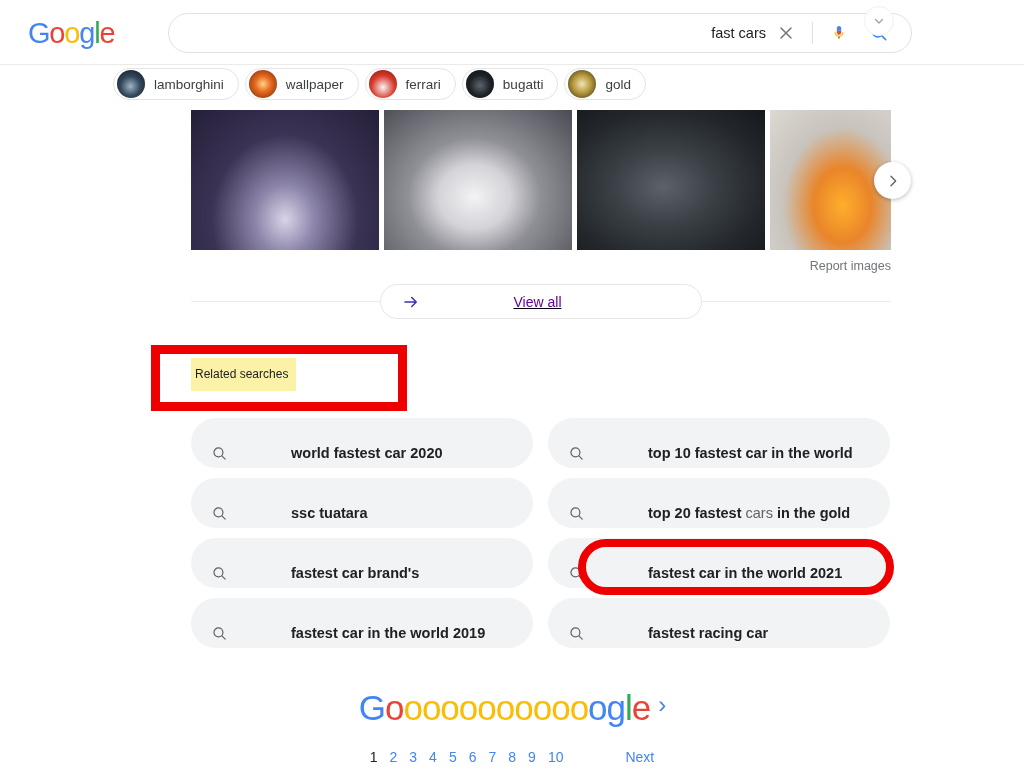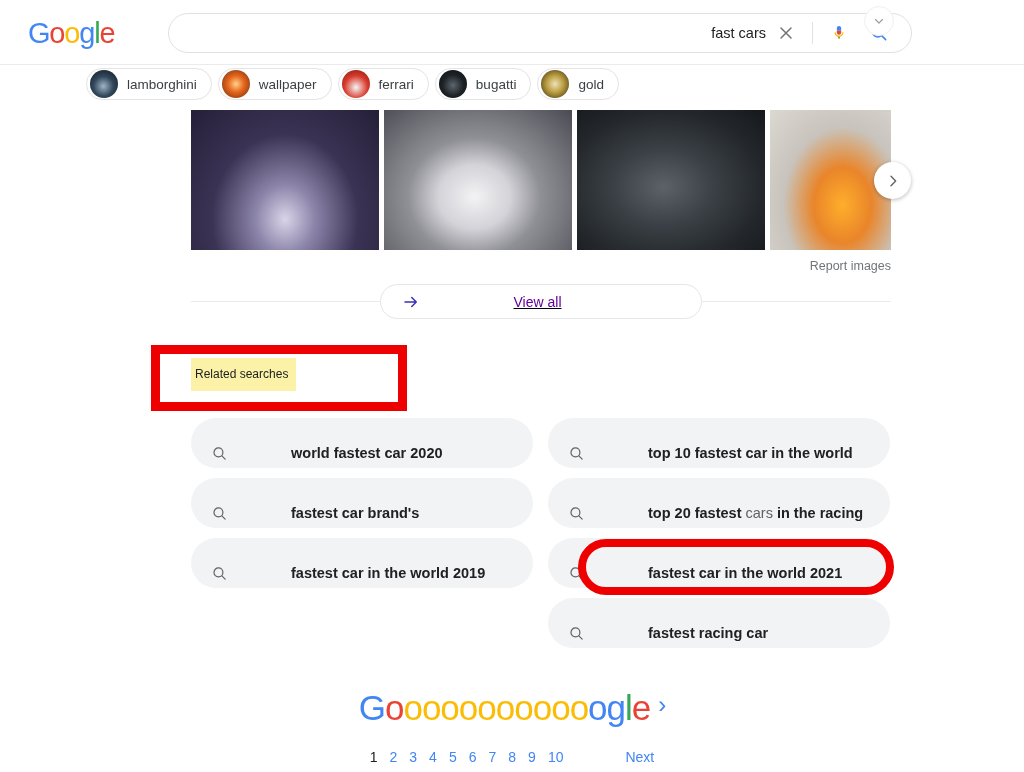--- a/index.html
+++ b/index.html
@@ -63,21 +63,21 @@
   }
   .sb-right { display: flex; align-items: center; padding-right: 12px; }
 
   
   .chips-row {
     position: absolute;
     left: 0; top: 62px;
     width: 1024px; height: 44px;
     display: flex;
     align-items: center;
-    padding-left: 86px;
+    padding-left: 113px;
   }
   .chip {
     display: flex;
     align-items: center;
     height: 32px;
     border: 1px solid #e4e4e4;
     border-radius: 18px;
     background: #fff;
     margin-right: 6px;
     padding: 0 14px 0 3px;
@@ -400,20 +400,29 @@
     <div class="rs-item">
       <span class="rs-icon">
         <svg width="17" height="17" viewBox="0 0 24 24">
           <circle cx="10.5" cy="10.5" r="6.3" stroke="#5f6368" stroke-width="1.7" fill="none"></circle>
           <path d="M15.3 15.3 L20 20" stroke="#5f6368" stroke-width="1.7" stroke-linecap="round"></path>
         </svg>
       </span>
       <span class="rs-text">world fastest car 2020</span>
     </div>
 
+    <div class="rs-item">
+      <span class="rs-icon">
+        <svg width="17" height="17" viewBox="0 0 24 24">
+          <circle cx="10.5" cy="10.5" r="6.3" stroke="#5f6368" stroke-width="1.7" fill="none"></circle>
+          <path d="M15.3 15.3 L20 20" stroke="#5f6368" stroke-width="1.7" stroke-linecap="round"></path>
+        </svg>
+      </span>
+      <span class="rs-text">ssc tuatara</span>
+    </div>
 
     <div class="rs-item">
       <span class="rs-icon">
         <svg width="17" height="17" viewBox="0 0 24 24">
           <circle cx="10.5" cy="10.5" r="6.3" stroke="#5f6368" stroke-width="1.7" fill="none"></circle>
           <path d="M15.3 15.3 L20 20" stroke="#5f6368" stroke-width="1.7" stroke-linecap="round"></path>
         </svg>
       </span>
       <span class="rs-text">fastest car brand's</span>
     </div>
@@ -441,21 +450,21 @@
       <span class="rs-text">top 10 fastest car in the world</span>
     </div>
 
     <div class="rs-item">
       <span class="rs-icon">
         <svg width="17" height="17" viewBox="0 0 24 24">
           <circle cx="10.5" cy="10.5" r="6.3" stroke="#5f6368" stroke-width="1.7" fill="none"></circle>
           <path d="M15.3 15.3 L20 20" stroke="#5f6368" stroke-width="1.7" stroke-linecap="round"></path>
         </svg>
       </span>
-      <span class="rs-text"><span>top 20 fastest </span><span class="plain">cars</span><span> in the racing</span></span>
+      <span class="rs-text"><span>top 20 fastest </span><span class="plain">cars</span><span> in the gold</span></span>
     </div>
 
     <div class="rs-item">
       <span class="rs-icon">
         <svg width="17" height="17" viewBox="0 0 24 24">
           <circle cx="10.5" cy="10.5" r="6.3" stroke="#5f6368" stroke-width="1.7" fill="none"></circle>
           <path d="M15.3 15.3 L20 20" stroke="#5f6368" stroke-width="1.7" stroke-linecap="round"></path>
         </svg>
       </span>
       <span class="rs-text">fastest car in the world 2021</span>

